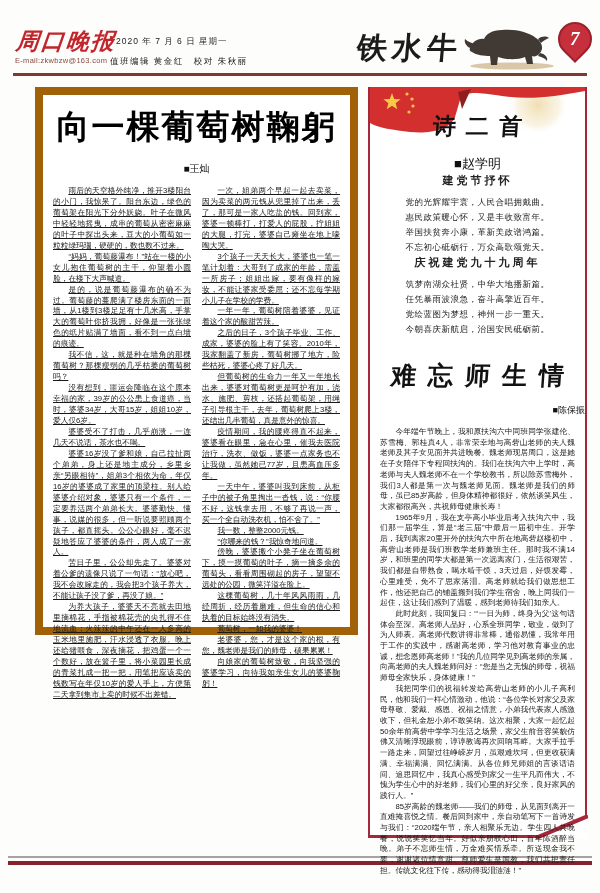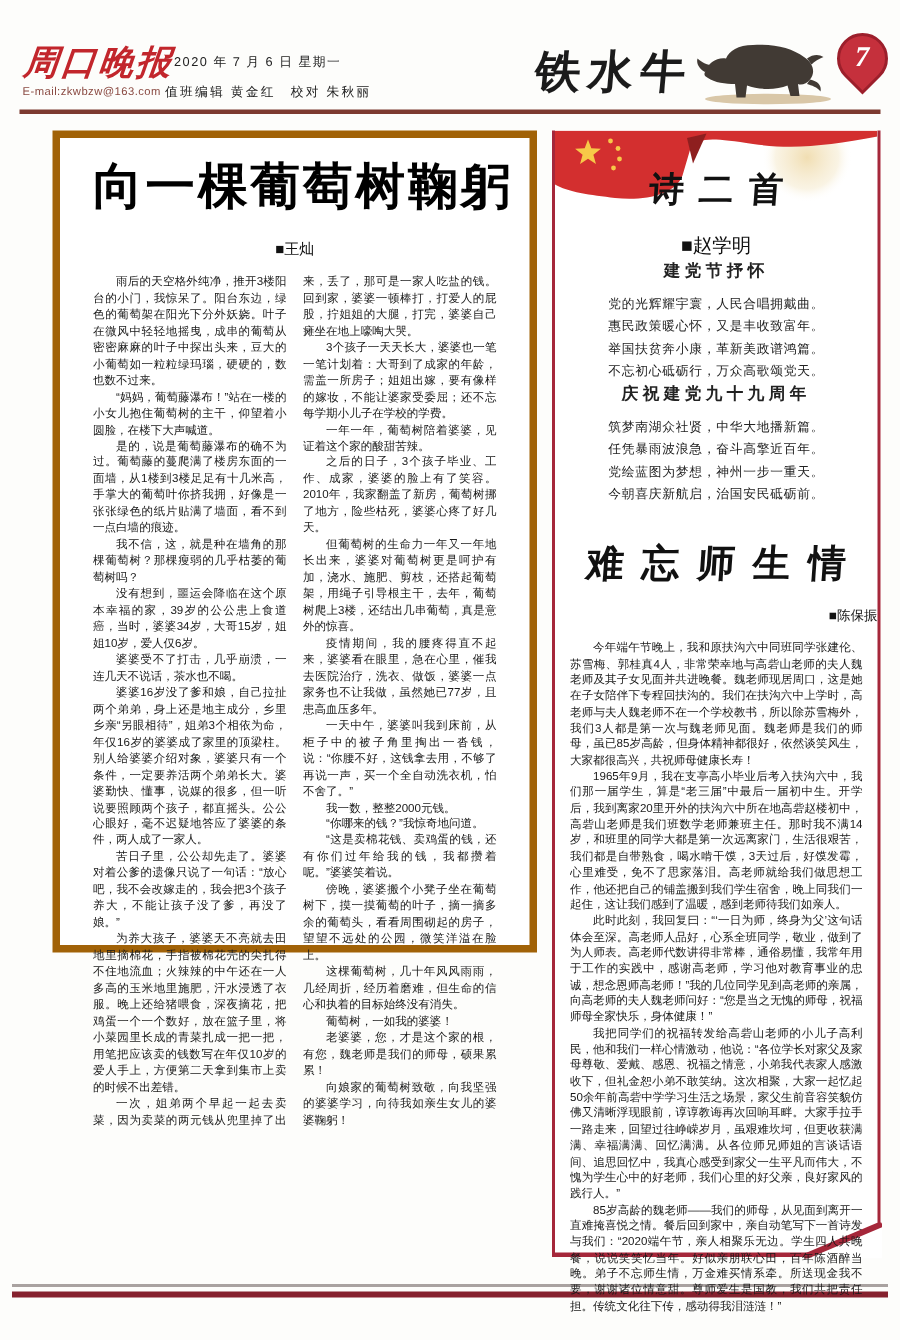--- a/index.html
+++ b/index.html
@@ -32,30 +32,30 @@
   }
   .page-pin span {
     transform:rotate(45deg); color:#fff; font-family:"Liberation Serif", serif;
     font-weight:bold; font-style:italic; font-size:19px;
   }
   .hdr-rule { position:absolute; left:13px; right:13px; top:73px; border-top:3px solid #7d3a30; }
 
   
   .left-box {
     position:absolute; left:35px; top:87px; width:323px; height:548px;
-    border:5px solid #a16207; background:#fff; padding:4px 22px;
+    border:8px solid #a16207; background:#fff; padding:4px 10px;
   }
   .lt-title {
     margin-top:6px; text-align:center; font-family:"Liberation Serif", serif;
     font-weight:900; font-size:33px; letter-spacing:2px; color:#000; white-space:nowrap;
   }
   .lt-author { text-align:center; font-size:10px; margin:12px 0 10px; color:#111; }
   .lt-body {
     column-count:2; column-gap:11px; height:640px; overflow:hidden;
-    font-size:7.7px; line-height:10.95px; text-align:justify; color:#191919;
+    font-size:7.7px; line-height:10.95px; text-align:justify; color:#191919;text-decoration:underline;
   }
   .para { text-indent:2em; }
 
   
   .right-col {
     position:absolute; left:368px; top:87px; width:219px; height:751px;
     border-left:2px solid #a5273a; border-right:2px solid #a5273a;
     border-bottom:3px solid #a5273a; background:#fff;
   }
   .flag-banner { position:absolute; left:0; top:0; width:100%; height:52px; overflow:hidden; }
@@ -126,21 +126,20 @@
       <p class="para">为养大孩子，婆婆天不亮就去田地里摘棉花，手指被棉花壳的尖扎得不住地流血；火辣辣的中午还在一人多高的玉米地里施肥，汗水浸透了衣服。晚上还给猪喂食，深夜摘花，把鸡蛋一个一个数好，放在篮子里，将小菜园里长成的青菜扎成一把一把，用笔把应该卖的钱数写在年仅10岁的爱人手上，方便第二天拿到集市上卖的时候不出差错。</p>
       <p class="para">一次，姐弟两个早起一起去卖菜，因为卖菜的两元钱从兜里掉了出来，丢了，那可是一家人吃盐的钱。回到家，婆婆一顿棒打，打爱人的屁股，拧姐姐的大腿，打完，婆婆自己瘫坐在地上嚎啕大哭。</p>
       <p class="para">3个孩子一天天长大，婆婆也一笔一笔计划着：大哥到了成家的年龄，需盖一所房子；姐姐出嫁，要有像样的嫁妆，不能让婆家受委屈；还不忘每学期小儿子在学校的学费。</p>
       <p class="para">一年一年，葡萄树陪着婆婆，见证着这个家的酸甜苦辣。</p>
       <p class="para">之后的日子，3个孩子毕业、工作、成家，婆婆的脸上有了笑容。2010年，我家翻盖了新房，葡萄树挪了地方，险些枯死，婆婆心疼了好几天。</p>
       <p class="para">但葡萄树的生命力一年又一年地长出来，婆婆对葡萄树更是呵护有加，浇水、施肥、剪枝，还搭起葡萄架，用绳子引导根主干，去年，葡萄树爬上3楼，还结出几串葡萄，真是意外的惊喜。</p>
       <p class="para">疫情期间，我的腰疼得直不起来，婆婆看在眼里，急在心里，催我去医院治疗，洗衣、做饭，婆婆一点家务也不让我做，虽然她已77岁，且患高血压多年。</p>
       <p class="para">一天中午，婆婆叫我到床前，从柜子中的被子角里掏出一沓钱，说：“你腰不好，这钱拿去用，不够了再说一声，买一个全自动洗衣机，怕不舍了。”</p>
       <p class="para">我一数，整整2000元钱。</p>
       <p class="para">“你哪来的钱？”我惊奇地问道。</p>
-      <p class="para">“这是卖棉花钱、卖鸡蛋的钱，还有你们过年给我的钱，我都攒着呢。”婆婆笑着说。</p>
       <p class="para">傍晚，婆婆搬个小凳子坐在葡萄树下，摸一摸葡萄的叶子，摘一摘多余的葡萄头，看看周围砌起的房子，望望不远处的公园，微笑洋溢在脸上。</p>
       <p class="para">这棵葡萄树，几十年风风雨雨，几经周折，经历着磨难，但生命的信心和执着的目标始终没有消失。</p>
       <p class="para">葡萄树，一如我的婆婆！</p>
       <p class="para">老婆婆，您，才是这个家的根，有您，魏老师是我们的师母，硕果累累！</p>
       <p class="para">向娘家的葡萄树致敬，向我坚强的婆婆学习，向待我如亲生女儿的婆婆鞠躬！</p>
     </div>
 </div>
 
 <div class="right-col">
 

